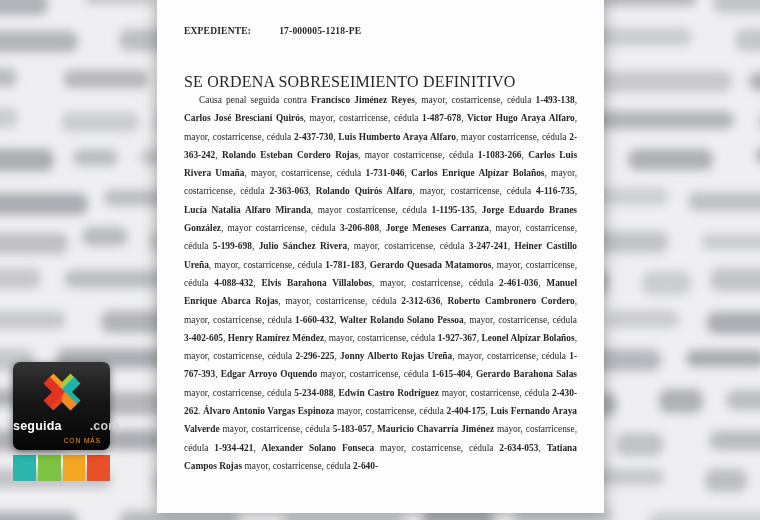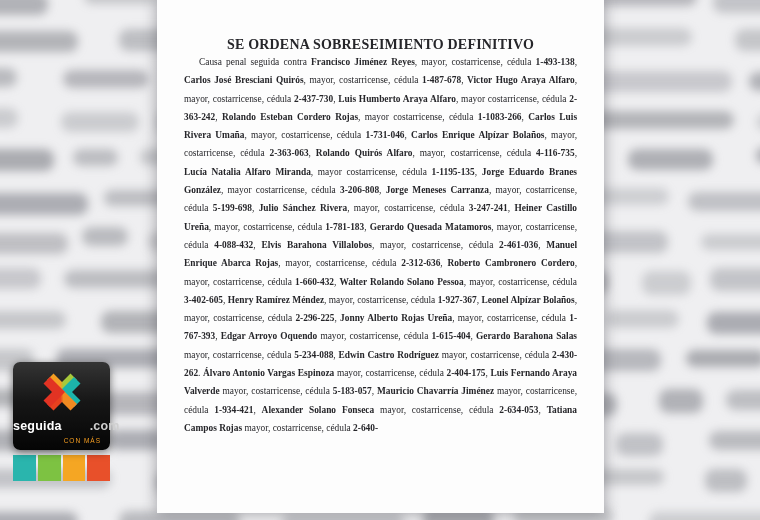--- a/index.html
+++ b/index.html
@@ -13,21 +13,21 @@
   .blob{position:absolute;border-radius:9px;}
 
   
   .page{
     position:absolute;left:157px;top:0;width:447px;height:513px;
     background:#fdfdfd;box-sizing:border-box;padding:0 27px;
     box-shadow:0 0 14px rgba(55,55,65,.45);
     font-family:"Liberation Serif","DejaVu Serif",serif;color:#26262a;
   }
   .exp-row{margin-top:26px;font-weight:bold;font-size:9.5px;display:flex;gap:28px;letter-spacing:.2px;}
-  .doc-title{margin-top:37px;text-align:center;font-weight:bold;font-size:14px;letter-spacing:.2px;}
+  .doc-title{margin-top:37px;text-align:left;font-weight:normal;font-size:16px;letter-spacing:.2px;}
   .court-line{margin:9px 0 0;text-align:justify;font-size:9.4px;line-height:18.3px;}
   .court-line b{font-weight:bold;}
   .body-par{margin:0;text-align:justify;font-size:9.4px;line-height:18.3px;text-indent:15px;}
   .seg-b{font-weight:bold;}
 
   
   .logo{position:absolute;left:13px;top:362px;width:97px;}
   .logo-box{
     width:97px;height:88px;border-radius:7px;position:relative;
     background:linear-gradient(180deg,#343434 0%,#161616 45%,#050505 100%);
@@ -146,20 +146,24 @@
     <div class="blob" style="left: 720.042px; top: 483.581px; width: 42.2442px; height: 23.4752px; background: rgba(112, 114, 122, 0.39);"></div>
     <div class="blob" style="left: -27.9173px; top: 527.298px; width: 121.101px; height: 18.0843px; background: rgba(112, 114, 122, 0.53);"></div>
     <div class="blob" style="left: 133.656px; top: 525.82px; width: 121.364px; height: 21.1505px; background: rgba(112, 114, 122, 0.42);"></div>
     <div class="blob" style="left: 297.289px; top: 527.926px; width: 121.246px; height: 22.585px; background: rgba(112, 114, 122, 0.34);"></div>
     <div class="blob" style="left: 438.403px; top: 523.131px; width: 70.773px; height: 23.3552px; background: rgba(112, 114, 122, 0.54);"></div>
     <div class="blob" style="left: 528.728px; top: 522.169px; width: 99.0331px; height: 19.692px; background: rgba(112, 114, 122, 0.32);"></div>
     <div class="blob" style="left: 663.529px; top: 527.38px; width: 130.91px; height: 21.6455px; background: rgba(112, 114, 122, 0.27);"></div>
   </div>
 
 <div class="page">
+  <div class="exp-row">
+    <span>EXPEDIENTE:</span>
+    <span>17-000005-1218-PE</span>
+  </div>
   <div class="doc-title">SE ORDENA SOBRESEIMIENTO DEFINITIVO</div>
   <p class="body-par" id="defendantsPar"><span>Causa penal seguida contra </span><span class="seg-b">Francisco Jiménez Reyes</span><span>, mayor, costarricense, cédula </span><span class="seg-b">1-493-138</span><span>, </span><span class="seg-b">Carlos José Bresciani Quirós</span><span>, mayor, costarricense, cédula </span><span class="seg-b">1-487-678</span><span>, </span><span class="seg-b">Victor Hugo Araya Alfaro</span><span>, mayor, costarricense, cédula </span><span class="seg-b">2-437-730</span><span>, </span><span class="seg-b">Luis Humberto Araya Alfaro</span><span>, mayor costarricense, cédula </span><span class="seg-b">2-363-242</span><span>, </span><span class="seg-b">Rolando Esteban Cordero Rojas</span><span>, mayor costarricense, cédula </span><span class="seg-b">1-1083-266</span><span>, </span><span class="seg-b">Carlos Luis Rivera Umaña</span><span>, mayor, costarricense, cédula </span><span class="seg-b">1-731-046</span><span>, </span><span class="seg-b">Carlos Enrique Alpízar Bolaños</span><span>, mayor, costarricense, cédula </span><span class="seg-b">2-363-063</span><span>, </span><span class="seg-b">Rolando Quirós Alfaro</span><span>, mayor, costarricense, cédula </span><span class="seg-b">4-116-735</span><span>, </span><span class="seg-b">Lucía Natalia Alfaro Miranda</span><span>, mayor costarricense, cédula </span><span class="seg-b">1-1195-135</span><span>, </span><span class="seg-b">Jorge Eduardo Branes González</span><span>, mayor costarricense, cédula </span><span class="seg-b">3-206-808</span><span>, </span><span class="seg-b">Jorge Meneses Carranza</span><span>, mayor, costarricense, cédula </span><span class="seg-b">5-199-698</span><span>, </span><span class="seg-b">Julio Sánchez Rivera</span><span>, mayor, costarricense, cédula </span><span class="seg-b">3-247-241</span><span>, </span><span class="seg-b">Heiner Castillo Ureña</span><span>, mayor, costarricense, cédula </span><span class="seg-b">1-781-183</span><span>, </span><span class="seg-b">Gerardo Quesada Matamoros</span><span>, mayor, costarricense, cédula </span><span class="seg-b">4-088-432</span><span>, </span><span class="seg-b">Elvis Barahona Villalobos</span><span>, mayor, costarricense, cédula </span><span class="seg-b">2-461-036</span><span>, </span><span class="seg-b">Manuel Enrique Abarca Rojas</span><span>, mayor, costarricense, cédula </span><span class="seg-b">2-312-636</span><span>, </span><span class="seg-b">Roberto Cambronero Cordero</span><span>, mayor, costarricense, cédula </span><span class="seg-b">1-660-432</span><span>, </span><span class="seg-b">Walter Rolando Solano Pessoa</span><span>, mayor, costarricense, cédula </span><span class="seg-b">3-402-605</span><span>, </span><span class="seg-b">Henry Ramírez Méndez</span><span>, mayor, costarricense, cédula </span><span class="seg-b">1-927-367</span><span>, </span><span class="seg-b">Leonel Alpízar Bolaños</span><span>, mayor, costarricense, cédula </span><span class="seg-b">2-296-225</span><span>, </span><span class="seg-b">Jonny Alberto Rojas Ureña</span><span>, mayor, costarricense, cédula </span><span class="seg-b">1-767-393</span><span>, </span><span class="seg-b">Edgar Arroyo Oquendo</span><span> mayor, costarricense, cédula </span><span class="seg-b">1-615-404</span><span>, </span><span class="seg-b">Gerardo Barahona Salas</span><span> mayor, costarricense, cédula </span><span class="seg-b">5-234-088</span><span>, </span><span class="seg-b">Edwin Castro Rodríguez</span><span> mayor, costarricense, cédula </span><span class="seg-b">2-430-262</span><span>. </span><span class="seg-b">Álvaro Antonio Vargas Espinoza</span><span> mayor, costarricense, cédula </span><span class="seg-b">2-404-175</span><span>, </span><span class="seg-b">Luis Fernando Araya Valverde</span><span> mayor, costarricense, cédula </span><span class="seg-b">5-183-057</span><span>, </span><span class="seg-b">Mauricio Chavarría Jiménez</span><span> mayor, costarricense, cédula </span><span class="seg-b">1-934-421</span><span>, </span><span class="seg-b">Alexander Solano Fonseca</span><span> mayor, costarricense, cédula </span><span class="seg-b">2-634-053</span><span>, </span><span class="seg-b">Tatiana Campos Rojas</span><span> mayor, costarricense, cédula </span><span class="seg-b">2-640-</span></p>
 </div>
 
 <div class="logo">
   <div class="logo-box">
     <svg class="logo-icon" width="48" height="48" viewBox="0 0 48 48">
       <defs>
         <linearGradient id="gN" x1="0" y1="0" x2="1" y2="0">
           <stop offset="0.45" stop-color="#f59f22"></stop>

